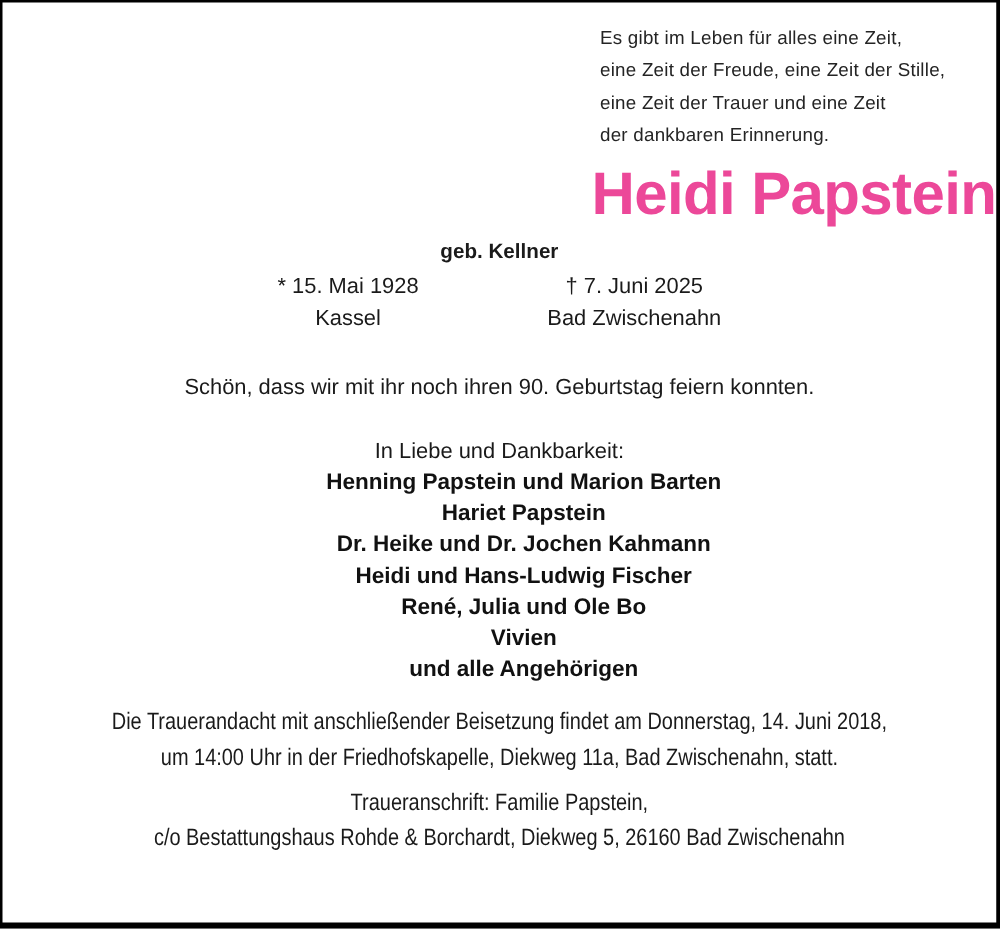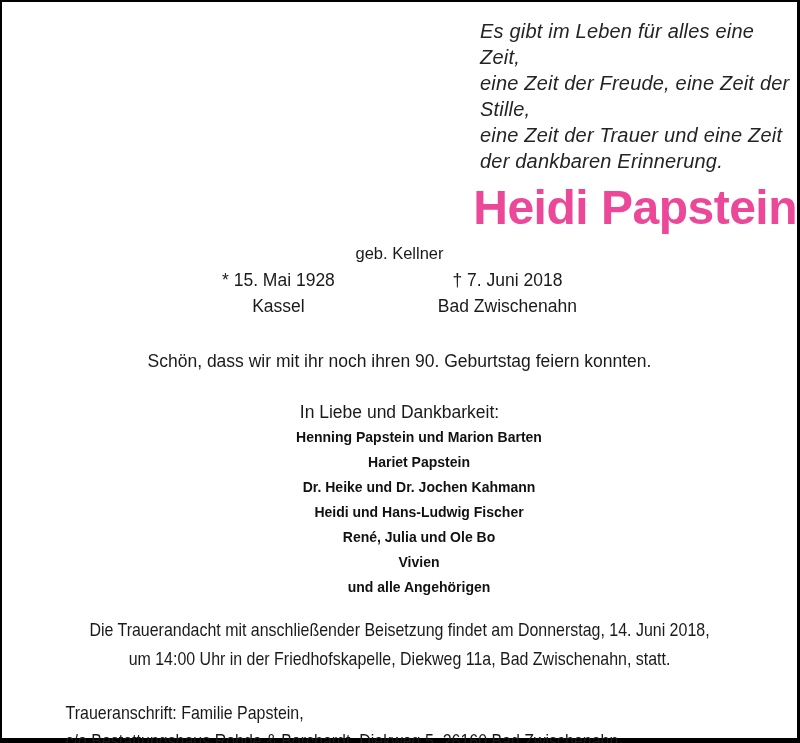--- a/index.html
+++ b/index.html
@@ -14,40 +14,40 @@
     position: relative;
     width: 800px; height: 743px;
     background: #ffffff;
     border-top: 2px solid #000;
     border-left: 2px solid #000;
     border-right: 3px solid #000;
     border-bottom: 5px solid #000;
   }
   .poem {
     margin: 16px 0 0 478px;
-    font-style: italic;
-    font-size: 20px;
+    font-size: 15px;
     line-height: 26px;
     color: #242424;
     letter-spacing: 0.2px;
   }
   .deceased-name {
     margin-top: 8px;
     text-align: right;
     font-size: 48px;
     font-weight: bold;
     line-height: 52px;
     color: #ec4899;
     letter-spacing: -0.5px;
   }
   .maiden-name {
     margin-top: 9px;
     text-align: center;
     font-size: 16.5px;
     line-height: 20px;
+    font-weight: bold;
   }
   .dates-row {
     margin-top: 4px;
     display: flex;
     justify-content: center;
     gap: 103px;
   }
   .date-col {
     text-align: center;
     font-size: 17.5px;
@@ -60,35 +60,35 @@
     line-height: 22px;
   }
   .mourners-intro {
     margin-top: 28px;
     text-align: center;
     font-size: 17.5px;
     line-height: 25px;
   }
   .mourners {
     text-align: center;
-    font-size: 14px;
+    font-size: 18px;
     font-weight: bold;
     line-height: 25px;
     color: #111;
     padding-left: 39px;
   }
   .service-block {
     margin-top: 15px;
     text-align: center;
     font-size: 19px;
     line-height: 29px;
   }
   .address-block {
-    margin-top: 26px;
-    text-align: left;
+    margin-top: 8px;
+    text-align: center;
     font-size: 19px;
     line-height: 28px;
   }
   .condensed {
     transform: scaleX(0.84);
     transform-origin: 50% 50%;
   }
 </style>
 </head>
 <body>
@@ -105,21 +105,21 @@
   <div class="deceased-name">Heidi Papstein</div>
 
   <div class="maiden-name">geb. Kellner</div>
 
   <div class="dates-row">
     <div class="date-col">
       <div>* 15. Mai 1928</div>
       <div>Kassel</div>
     </div>
     <div class="date-col">
-      <div>† 7. Juni 2018</div>
+      <div>† 7. Juni 2025</div>
       <div>Bad Zwischenahn</div>
     </div>
   </div>
 
   <div class="tribute-line">Schön, dass wir mit ihr noch ihren 90. Geburtstag feiern konnten.</div>
 
   <div class="mourners-intro">In Liebe und Dankbarkeit:</div>
 
   <div class="mourners">
     <div>Henning Papstein und Marion Barten</div>

